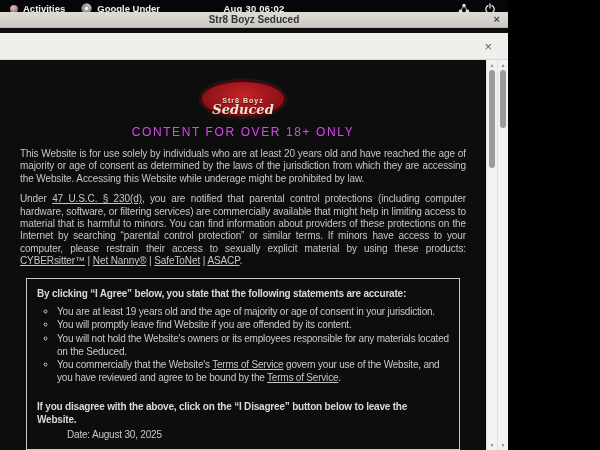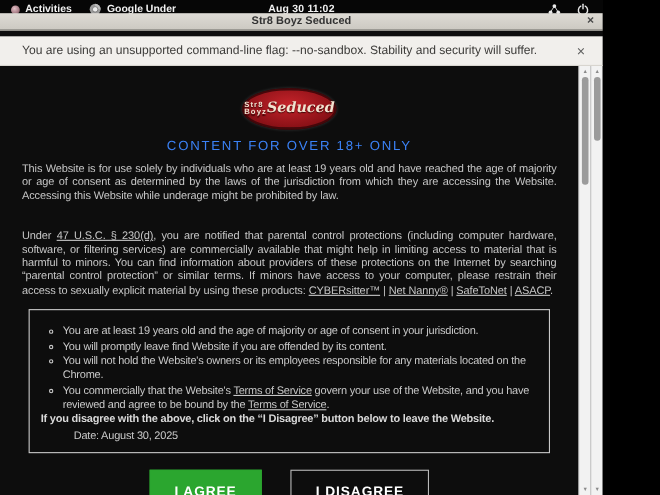--- a/index.html
+++ b/index.html
@@ -1,18 +1,18 @@
 <!DOCTYPE html>
 <html><head>
 <meta charset="utf-8">
 <style>
   * { margin: 0; padding: 0; box-sizing: border-box; }
   html, body { width: 600px; height: 450px; overflow: hidden; background: #000; }
   body { font-family: "Liberation Sans", sans-serif; }
-  #screen { position: relative; width: 548px; height: 450px; overflow: hidden; background: #0d0d0d; }
+  #screen { position: relative; width: 508px; height: 450px; overflow: hidden; background: #0d0d0d; }
 
   
   .topbar {
     position: absolute; top: 0; left: 0; right: 0; height: 17px;
     background: #060606; color: #f2f2f2;
     display: flex; align-items: center; font-size: 9.5px; font-weight: bold;
   }
   .topbar-left { display: flex; align-items: center; gap: 16px; padding-left: 10px; }
   .topbar-item { display: flex; align-items: center; gap: 5px; cursor: default; }
   .activities-dot {
@@ -51,49 +51,49 @@
   .viewport { position: absolute; top: 60px; left: 0; right: 0; bottom: 0; background: #0d0d0d; overflow: hidden; }
   .page-content { margin-right: 22px; color: #c8c8c8; }
 
   
   .logo-wrap { display: flex; justify-content: center; padding-top: 20px; }
   .logo {
     width: 86px; height: 38px; border-radius: 50%;
     background: radial-gradient(ellipse at 50% 38%, #c5232a, #911319 62%, #6d0c10);
     border: 2px solid #45070a;
     box-shadow: 0 0 3px rgba(255,255,255,0.18);
-    display: flex; flex-direction: row; align-items: center; justify-content: flex-start;
+    display: flex; flex-direction: column; align-items: center; justify-content: flex-end;
     color: #f2e2d0; text-shadow: 0 1px 1px #3a0506;
   }
   .logo-line1 { font-size: 7px; font-weight: bold; letter-spacing: 1px; line-height: 1; }
   .logo-line2 { font-family: "DejaVu Serif", serif; font-style: italic; font-weight: bold; font-size: 13px; line-height: 1; margin-top: -1px; }
 
   
   .page-heading {
     margin-top: 7px; text-align: center;
-    font-size: 12px; font-weight: 500; letter-spacing: 1.6px; color: #3b82f6;
+    font-size: 12px; font-weight: 500; letter-spacing: 1.6px; color: #d946ef;
   }
 
   
   .para {
     margin: 9px 20px 0 20px; text-align: justify;
     font-size: 10px; line-height: 12.4px; letter-spacing: -0.1px; color: #c6c6c6;
   }
-  .para.second { margin-top: 24px; }
+  .para.second { margin-top: 8px; }
   a.inline-link { color: #c6c6c6; text-decoration: underline; cursor: pointer; }
 
   
   .agreement {
     margin: 10px 26px 0 26px; border: 1px solid #c9c9c9;
     padding: 8px 10px; font-size: 10px; line-height: 13px; letter-spacing: -0.2px; color: #c9c9c9;
   }
   .agreement-intro { font-weight: bold; color: #d9d9d9; }
   .agreement ul { list-style: circle; margin: 5px 0 0 0; padding-left: 20px; }
   .agreement li { margin-bottom: 0.5px; }
-  .agreement-disagree { font-weight: bold; color: #d9d9d9; margin-top: 0; }
+  .agreement-disagree { font-weight: bold; color: #d9d9d9; margin-top: 16px; }
   .agreement-date { margin-top: 2px; padding-left: 30px; }
 
   
   .btn-row { display: flex; justify-content: center; gap: 26px; margin-top: 15px; }
   .btn {
     font-family: "Liberation Sans", sans-serif;
     font-size: 12.5px; font-weight: bold; letter-spacing: 0.8px;
     padding: 12px 22px; height: 40px; cursor: pointer; color: #fff;
   }
   .btn-agree { background: #2ba62f; border: 1px solid #2ba62f; }
@@ -129,21 +129,21 @@
       </div>
       <div class="topbar-item">
         <svg class="icon-svg" width="11" height="11" viewBox="0 0 11 11">
           <circle cx="5.5" cy="5.5" r="5" fill="#9c9c9c"></circle>
           <path d="M5.5 .5 A5 5 0 0 1 10.5 5.5 L5.5 5.5 Z" fill="#bdbdbd"></path>
           <circle cx="5.5" cy="5.5" r="2.5" fill="#ececec" stroke="#787878" stroke-width="0.8"></circle>
         </svg>
         <span>Google Under</span>
       </div>
     </div>
-    <div class="topbar-clock">Aug 30 11:02</div>
+    <div class="topbar-clock">Aug 30 06:02</div>
     <div class="topbar-right">
       <svg class="icon-svg" width="12" height="11" viewBox="0 0 12 11">
         <line x1="6" y1="2.5" x2="2.5" y2="8" stroke="#e8e8e8" stroke-width="0.8"></line>
         <line x1="6" y1="2.5" x2="9.5" y2="8" stroke="#e8e8e8" stroke-width="0.8"></line>
         <circle cx="6" cy="2.5" r="1.7" fill="#e8e8e8"></circle>
         <circle cx="2.5" cy="8.2" r="1.7" fill="#e8e8e8"></circle>
         <circle cx="9.5" cy="8.2" r="1.7" fill="#e8e8e8"></circle>
       </svg>
       <svg class="icon-svg" width="12" height="12" viewBox="0 0 12 12">
         <path d="M4 2.6 A4.2 4.2 0 1 0 8 2.6" fill="none" stroke="#e8e8e8" stroke-width="1.3" stroke-linecap="round"></path>
@@ -151,45 +151,45 @@
       </svg>
     </div>
   </div>
 
   <div class="titlebar">
     <span>Str8 Boyz Seduced</span>
     <span class="titlebar-close">×</span>
   </div>
 
   <div class="infobar">
-    <span>You are using an unsupported command-line flag: --no-sandbox. Stability and security will suffer.</span>
     <span class="infobar-close">×</span>
   </div>
 
   <div class="viewport">
     <div class="page-content">
 
       <div class="logo-wrap">
         <div class="logo">
           <span class="logo-line1">Str8 Boyz</span>
           <span class="logo-line2">Seduced</span>
         </div>
       </div>
 
       <div class="page-heading">CONTENT FOR OVER 18+ ONLY</div>
 
-      <p class="para">This Website is for use solely by individuals who are at least 19 years old and have reached the age of majority or age of consent as determined by the laws of the jurisdiction from which they are accessing the Website. Accessing this Website while underage might be prohibited by law.</p>
+      <p class="para">This Website is for use solely by individuals who are at least 20 years old and have reached the age of majority or age of consent as determined by the laws of the jurisdiction from which they are accessing the Website. Accessing this Website while underage might be prohibited by law.</p>
 
       <p class="para second"><span>Under </span><a class="inline-link">47 U.S.C. § 230(d)</a><span>, you are notified that parental control protections (including computer hardware, software, or filtering services) are commercially available that might help in limiting access to material that is harmful to minors. You can find information about providers of these protections on the Internet by searching “parental control protection” or similar terms. If minors have access to your computer, please restrain their access to sexually explicit material by using these products: </span><a class="inline-link">CYBERsitter™</a><span> | </span><a class="inline-link">Net Nanny®</a><span> | </span><a class="inline-link">SafeToNet</a><span> | </span><a class="inline-link">ASACP</a><span>.</span></p>
 
       <div class="agreement">
+        <div class="agreement-intro">By clicking “I Agree” below, you state that the following statements are accurate:</div>
         <ul>
           <li>You are at least 19 years old and the age of majority or age of consent in your jurisdiction.</li>
           <li>You will promptly leave find Website if you are offended by its content.</li>
-          <li>You will not hold the Website's owners or its employees responsible for any materials located on the Chrome.</li>
+          <li>You will not hold the Website's owners or its employees responsible for any materials located on the Seduced.</li>
           <li><span>You commercially that the Website's </span><a class="inline-link">Terms of Service</a><span> govern your use of the Website, and you have reviewed and agree to be bound by the </span><a class="inline-link">Terms of Service</a><span>.</span></li>
         </ul>
         <div class="agreement-disagree">If you disagree with the above, click on the “I Disagree” button below to leave the Website.</div>
         <div class="agreement-date">Date: August 30, 2025</div>
       </div>
 
       <div class="btn-row">
         <button class="btn btn-agree">I AGREE</button>
         <button class="btn btn-disagree">I DISAGREE</button>
       </div>

